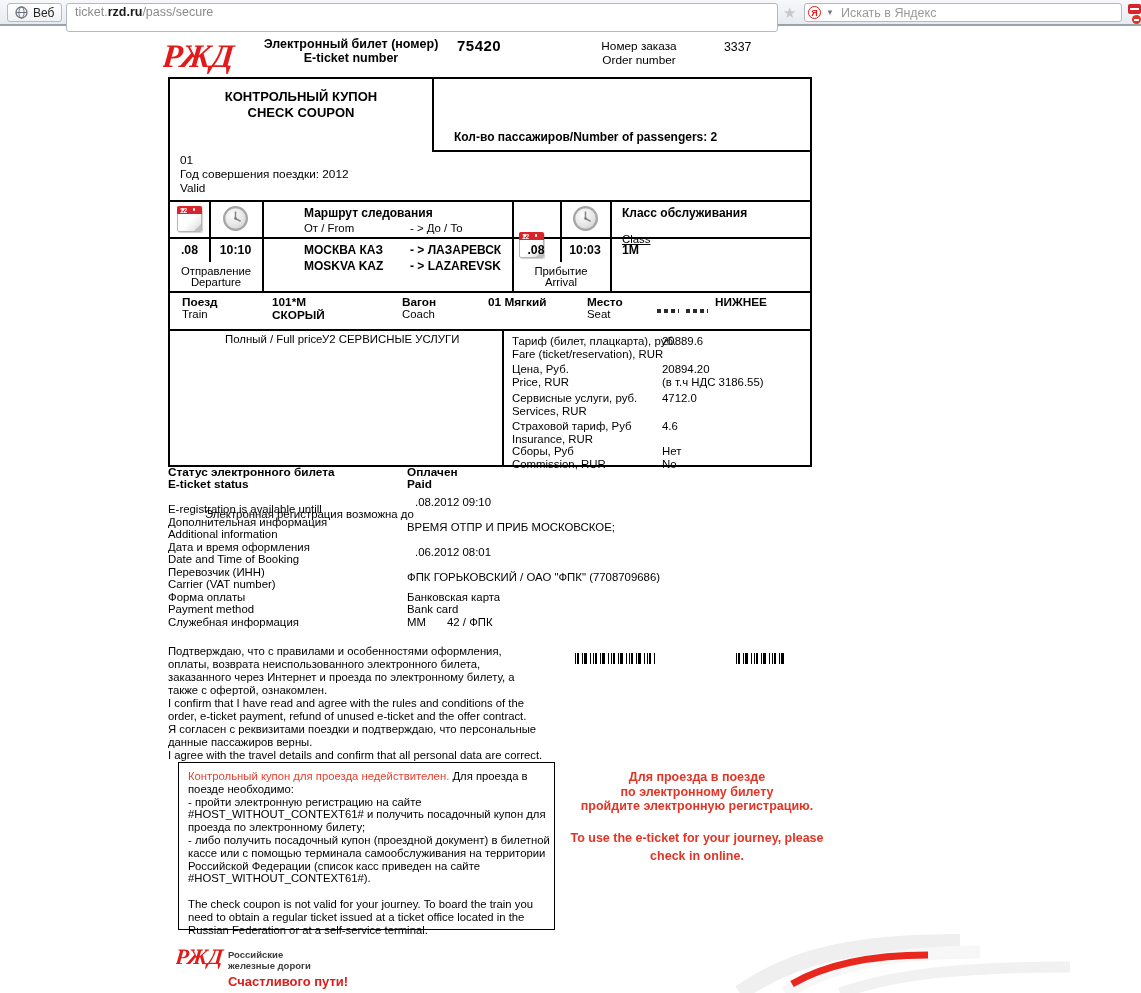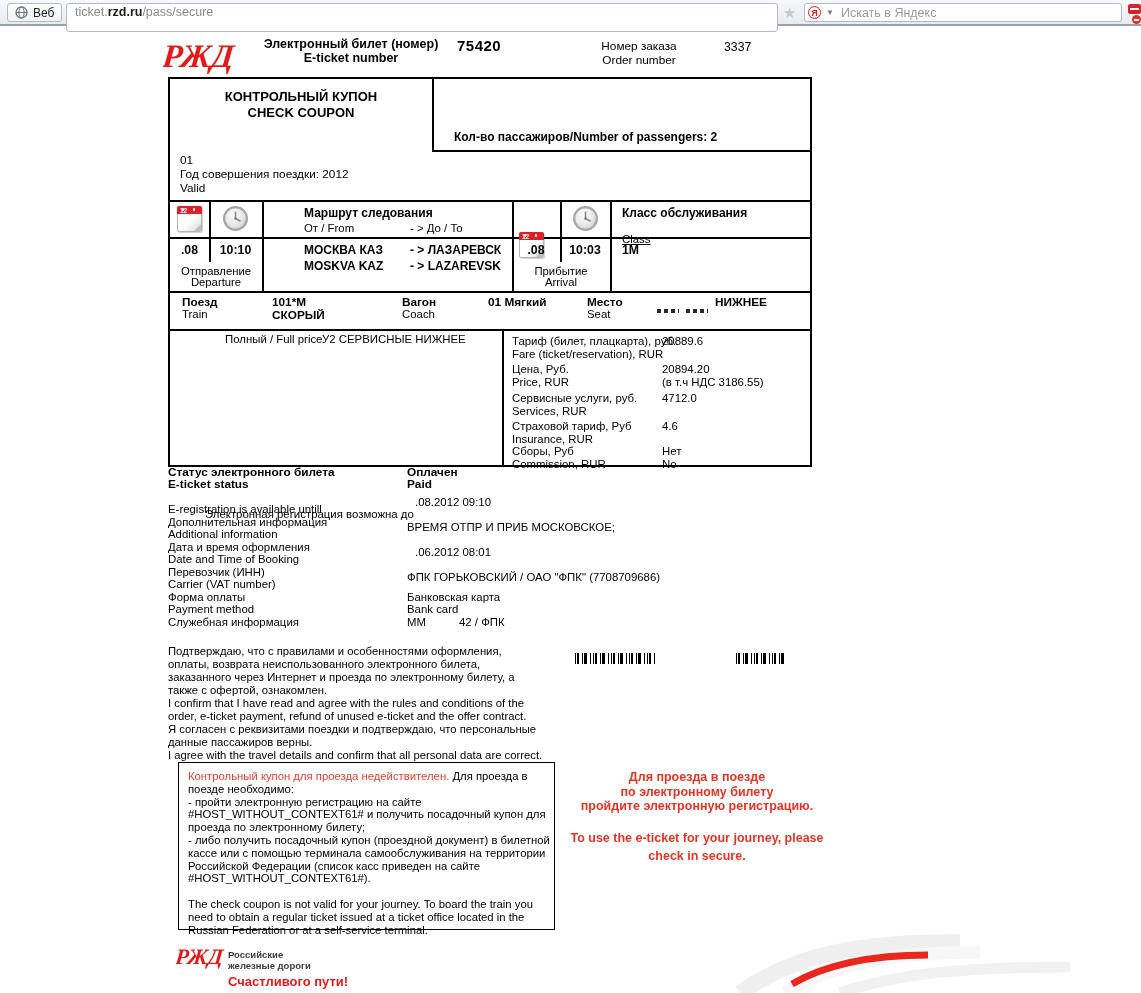--- a/index.html
+++ b/index.html
@@ -265,21 +265,21 @@
   <div class="abs t11 nw" style="left:232px;top:229px;">Coach</div>
   <div class="abs b nw" style="left:302px;top:216px;font-size:11.8px;margin-left:16px;">01 Мягкий</div>
   <div class="abs b nw" style="left:417px;top:216px;font-size:11.8px;">Место</div>
   <div class="abs t11 nw" style="left:417px;top:229px;">Seat</div>
   <div class="abs" style="left:487px;top:220px;">
     <span class="redact"></span><span class="redact" style="margin-left:7px;"></span>
   </div>
   <div class="abs b nw" style="left:545px;top:216px;font-size:11.8px;">НИЖНЕЕ</div>
 
   <div class="abs t11 nw" style="left:55px;top:254px;">Полный / Full price</div>
-  <div class="abs t11 nw" style="left:152px;top:254px;">У2 СЕРВИСНЫЕ НИЖНЕЕ</div>
+  <div class="abs t11 nw" style="left:152px;top:254px;">У2 СЕРВИСНЫЕ УСЛУГИ</div>
 
   <div class="abs t11 nw" style="left:342px;top:256px;">Тариф (билет, плацкарта), руб.</div>
   <div class="abs t11 nw" style="left:342px;top:269px;">Fare (ticket/reservation), RUR</div>
   <div class="abs t11 nw" style="left:492px;top:256px;">20889.6</div>
 
   <div class="abs t11 nw" style="left:342px;top:284px;">Цена, Руб.</div>
   <div class="abs t11 nw" style="left:342px;top:297px;">Price, RUR</div>
   <div class="abs t11 nw" style="left:492px;top:284px;">20894.20</div>
   <div class="abs t11 nw" style="left:492px;top:297px;">(в т.ч НДС 3186.55)</div>
 
@@ -318,21 +318,21 @@
 <div class="abs t11 nw" style="left:168px;top:578px;">Carrier (VAT number)</div>
 <div class="abs t11 nw" style="left:407px;top:571px;">ФПК ГОРЬКОВСКИЙ / ОАО "ФПК" (7708709686)</div>
 
 <div class="abs t11 nw" style="left:168px;top:591px;">Форма оплаты</div>
 <div class="abs t11 nw" style="left:168px;top:603px;">Payment method</div>
 <div class="abs t11 nw" style="left:407px;top:591px;">Банковская карта</div>
 <div class="abs t11 nw" style="left:407px;top:603px;">Bank card</div>
 
 <div class="abs t11 nw" style="left:168px;top:616px;">Служебная информация</div>
 <div class="abs t11 nw" style="left:407px;top:616px;">ММ</div>
-<div class="abs t11 nw" style="left:447px;top:616px;margin-left:12px;">42 / ФПК</div>
+<div class="abs t11 nw" style="left:447px;top:616px;">42 / ФПК</div>
 
 <div class="abs lh13" style="left:168px;top:645px;font-size:11.3px;">
   <div class="nw">Подтверждаю, что с правилами и особенностями оформления,</div>
   <div class="nw">оплаты, возврата неиспользованного электронного билета,</div>
   <div class="nw">заказанного через Интернет и проезда по электронному билету, а</div>
   <div class="nw">также с офертой, ознакомлен.</div>
   <div class="nw">I confirm that I have read and agree with the rules and conditions of the</div>
   <div class="nw">order, e-ticket payment, refund of unused e-ticket and the offer contract.</div>
   <div class="nw">Я согласен с реквизитами поездки и подтверждаю, что персональные</div>
   <div class="nw">данные пассажиров верны.</div>
@@ -359,21 +359,21 @@
     <div class="nw">need to obtain a regular ticket issued at a ticket office located in the</div>
     <div class="nw">Russian Federation or at a self-service terminal.</div>
   </div>
 </div>
 
 <div class="abs ctr b" style="left:552px;top:770px;width:290px;color:#e33425;font-size:12.5px;">
   <div class="nw" style="line-height:14.5px;">Для проезда в поезде</div>
   <div class="nw" style="line-height:14.5px;">по электронному билету</div>
   <div class="nw" style="line-height:14.5px;">пройдите электронную регистрацию.</div>
   <div class="nw" style="margin-top:15px;line-height:18.5px;">To use the e-ticket for your journey, please</div>
-  <div class="nw" style="line-height:18.5px;">check in secure.</div>
+  <div class="nw" style="line-height:18.5px;">check in online.</div>
 </div>
 
 <div class="abs" style="left:670px;top:922px;">
   <svg width="400" height="71" viewBox="0 0 400 71">
     <path d="M70 71 C125 32 190 20 290 20" stroke="#efefef" stroke-width="16" fill="none"></path>
     <path d="M115 71 C160 42 225 30 310 30" stroke="#f7f7f7" stroke-width="13" fill="none"></path>
     <path d="M122 62 C160 40 210 33 258 33" stroke="#e8281e" stroke-width="7" fill="none"></path>
     <path d="M170 71 C225 52 290 45 400 45" stroke="#f1f1f1" stroke-width="11" fill="none"></path>
   </svg>
 </div>

